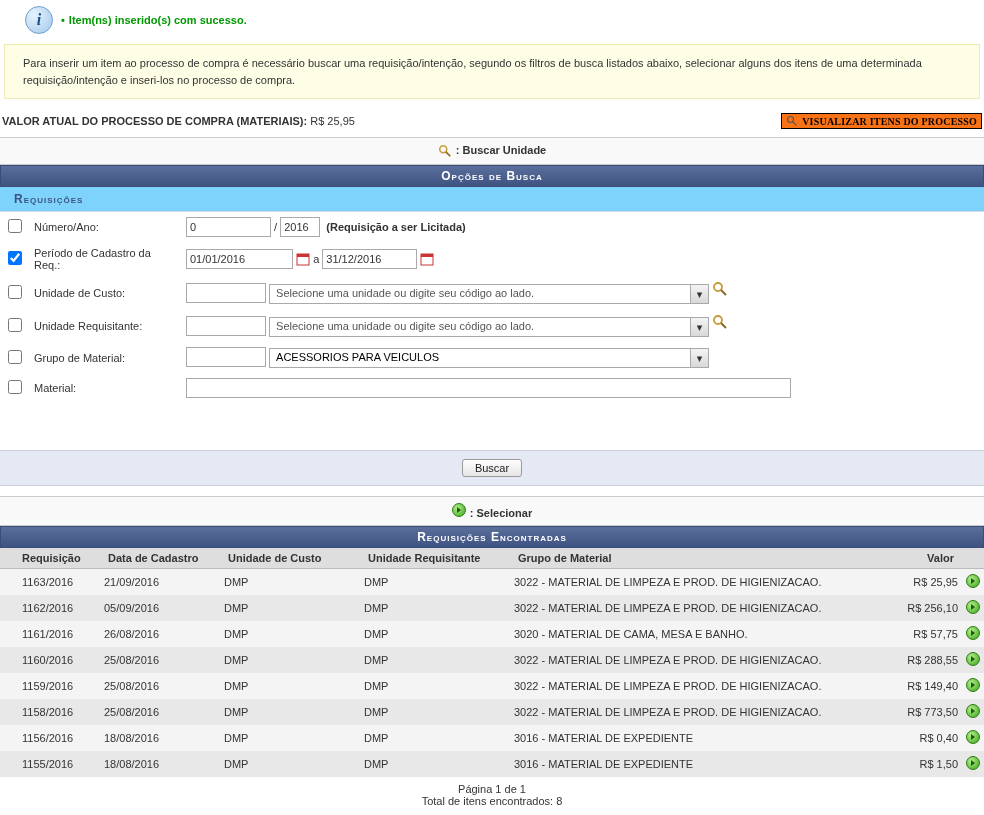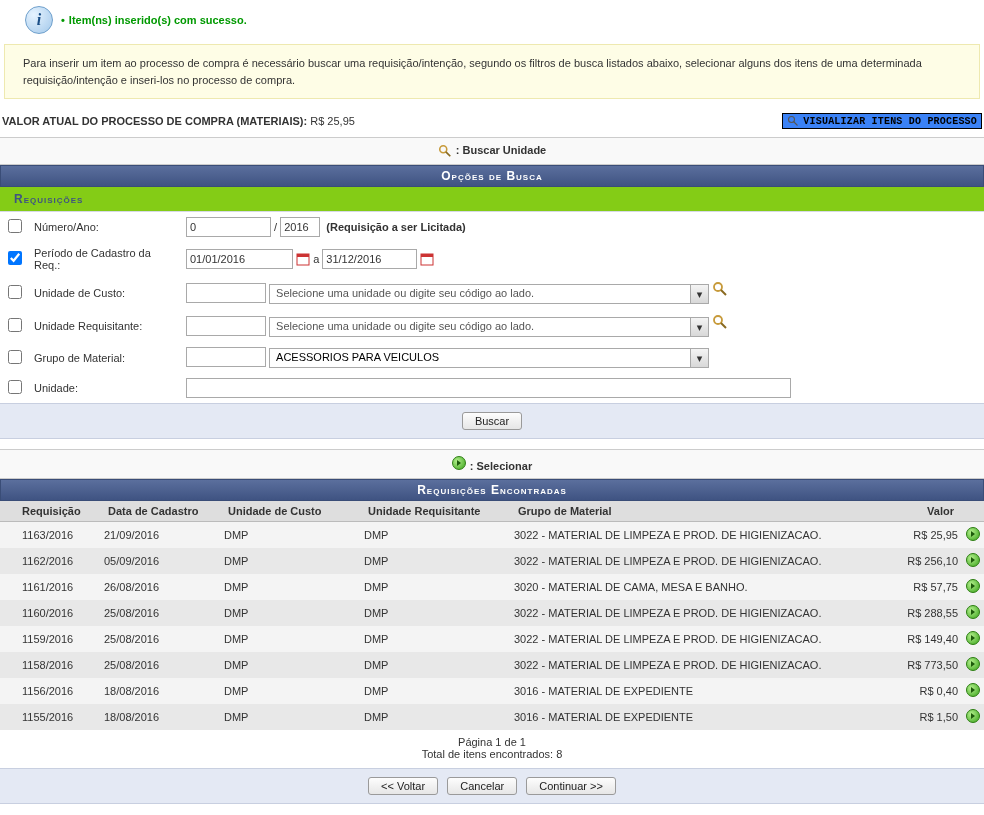--- a/index.html
+++ b/index.html
@@ -42,28 +42,28 @@
       color: #333;
     }
     .valor-row {
       display: flex;
       justify-content: space-between;
       align-items: center;
       padding: 0 2px 8px 2px;
     }
     .valor-label { font-weight: bold; }
     .btn-visualizar {
-      background: #3b82f6;
+      background: #f97316;
       border: 1px solid #000;
       padding: 1px 4px;
       display: inline-flex;
       align-items: center;
       gap: 4px;
       cursor: pointer;
-      font-family: Liberation Mono, monospace;
+      font-family: Liberation Serif, serif;
     }
     .btn-visualizar svg { width: 12px; height: 12px; }
     .btn-visualizar span { font-weight: bold; letter-spacing: 0.2px; font-size: 10px; }
     .legend-row {
       text-align: center;
       padding: 6px 0;
       border-top: 1px solid #ccc;
       border-bottom: 1px solid #ccc;
       background: #f9f9f9;
     }
@@ -75,21 +75,21 @@
       color: #fff;
       text-align: center;
       font-weight: bold;
       font-variant: small-caps;
       letter-spacing: 1px;
       padding: 3px 0;
       font-size: 12px;
       border: 1px solid #3a4d77;
     }
     .sub-section-header {
-      background: #84cc16;
+      background: #7dd3fc;
       color: #3f5382;
       font-variant: small-caps;
       font-weight: bold;
       letter-spacing: 1px;
       padding: 5px 14px;
       font-size: 12px;
       border-bottom: 1px solid #d6dae6;
     }
     .filter-table {
       width: 100%;
@@ -128,20 +128,21 @@
     }
     .cal-icon { display: inline-block; vertical-align: middle; }
     .cal-icon svg { width: 14px; height: 14px; }
     .mag-icon svg { width: 16px; height: 16px; }
     .buscar-row {
       background: #e4e9f4;
       text-align: center;
       padding: 8px 0;
       border-top: 1px solid #c8cfe0;
       border-bottom: 1px solid #c8cfe0;
+      margin-top: 47px;
     }
     button.std-btn, input.std-btn {
       background: linear-gradient(#fdfdfd,#e6e6e6);
       border: 1px solid #9a9a9a;
       border-radius: 3px;
       padding: 2px 12px;
       font-family: Verdana, sans-serif;
       font-size: 11px;
       cursor: pointer;
       color: #222;
@@ -295,21 +296,21 @@
     <td>
       <input type="text" style="width: 80px;">
       <span class="select-wrap" style="width:440px">
         <span class="sel-text" style="color:#000">ACESSORIOS PARA VEICULOS</span>
         <span class="sel-btn">▾</span>
       </span>
     </td>
   </tr>
   <tr>
     <td class="cbcol"><input type="checkbox" style=""></td>
-    <td class="labelcol">Unidade:</td>
+    <td class="labelcol">Material:</td>
     <td><input type="text" style="width: 605px;"></td>
   </tr>
 </tbody>
   </table>
 
 <div class="buscar-row">
   <button class="std-btn">Buscar</button>
 </div>
 
 <div style="height:10px"></div>

